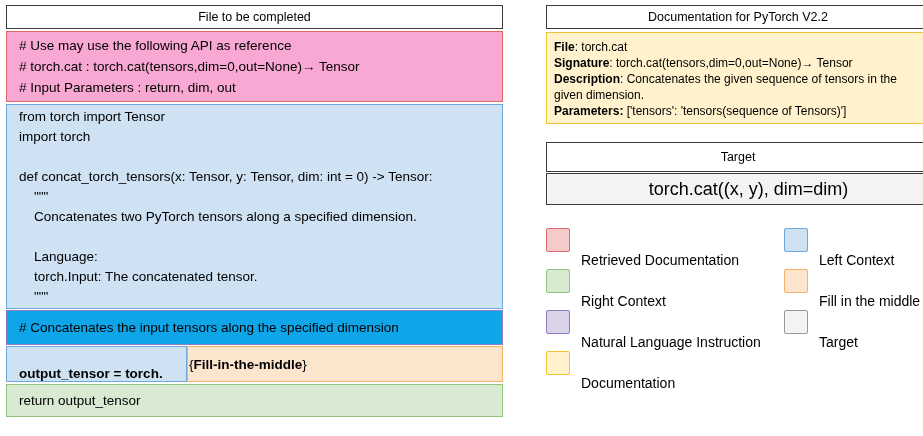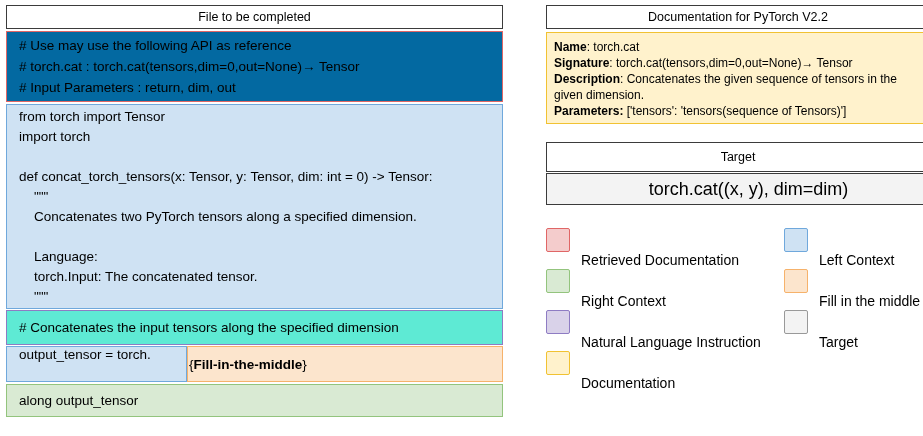--- a/index.html
+++ b/index.html
@@ -25,31 +25,31 @@
   .left-panel { position: absolute; left: 6px; top: 5px; width: 497px; }
   .left-panel .panel-header { margin-bottom: 2px; }
 
   .code { font-size: 13.5px; white-space: pre; }
   .code-line { min-height: 20px; line-height: 20px; white-space: pre; }
 
   .sec {
     display: flex; flex-direction: column; justify-content: center;
     padding-left: 12px;
   }
-  .sec-red    { height: 71px;  background: #0369a1; border: 1.6px solid #e06666; margin-bottom: 2px; }
+  .sec-red    { height: 71px;  background: #f9a8d4; border: 1.6px solid #e06666; margin-bottom: 2px; }
   .sec-red .code-line { line-height: 21px; min-height: 21px; }
   .sec-blue   { height: 205px; background: #cfe2f3; border: 1.6px solid #6fa8dc; margin-bottom: 1px; }
-  .sec-purple { height: 35px;  background: #5eead4; border: 1.6px solid #8e7cc3; margin-bottom: 1px; }
+  .sec-purple { height: 35px;  background: #0ea5e9; border: 1.6px solid #8e7cc3; margin-bottom: 1px; }
   .sec-green  { height: 33px;  background: #d9ead3; border: 1.6px solid #93c47d; }
 
   .fim-row { display: flex; height: 36px; margin-bottom: 2px; }
   .fim-left {
     width: 181px; flex: 0 0 181px;
     background: #cfe2f3; border: 1.6px solid #6fa8dc;
-    display: flex; align-items: flex-start; padding-left: 12px;
+    display: flex; align-items: flex-end; padding-left: 12px; font-weight: bold;
   }
   .fim-right {
     flex: 1;
     background: #fce5cd; border: 1.6px solid #f6b26b;
     display: flex; align-items: center; padding-left: 1px;
   }
   .fim-right .bold { font-weight: bold; }
 
   
   .right-col { position: absolute; left: 546px; top: 5px; width: 384px; }
@@ -134,34 +134,34 @@
   <div class="fim-row">
     <div class="fim-left code">
       <span>output_tensor = torch.</span>
     </div>
     <div class="fim-right code">
       <span>{</span><span class="bold">Fill-in-the-middle</span><span>}</span>
     </div>
   </div>
 
   <div class="sec sec-green code">
-    <div class="code-line">along output_tensor</div>
+    <div class="code-line">return output_tensor</div>
   </div>
 
 </section>
 
 <section class="right-col">
 
   <div class="panel-header">
     <span>Documentation for PyTorch V2.2</span>
   </div>
 
   <div class="doc-box">
 
-      <div class="doc-line"><b>Name</b><span>: torch.cat</span></div>
+      <div class="doc-line"><b>File</b><span>: torch.cat</span></div>
 
       <div class="doc-line"><b>Signature</b><span>: torch.cat(tensors,dim=0,out=None)→ Tensor</span></div>
 
       <div class="doc-line"><b>Description</b><span>: Concatenates the given sequence of tensors in the given dimension.</span></div>
 
       <div class="doc-line"><b>Parameters:</b><span> ['tensors': 'tensors(sequence of Tensors)']</span></div>
     </div>
 
   <div class="panel-header target-header">
     <span>Target</span>

